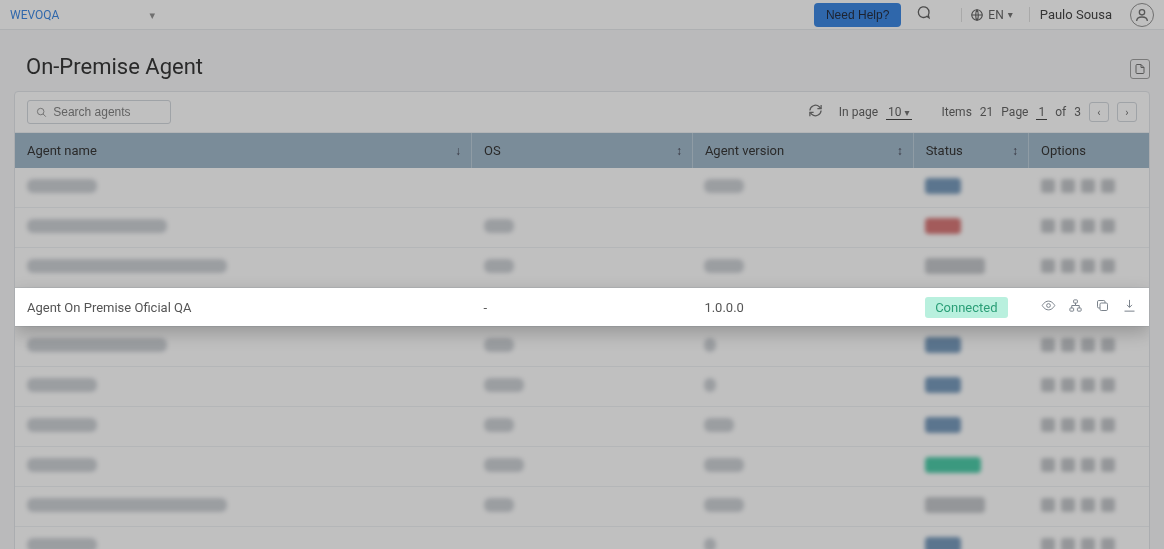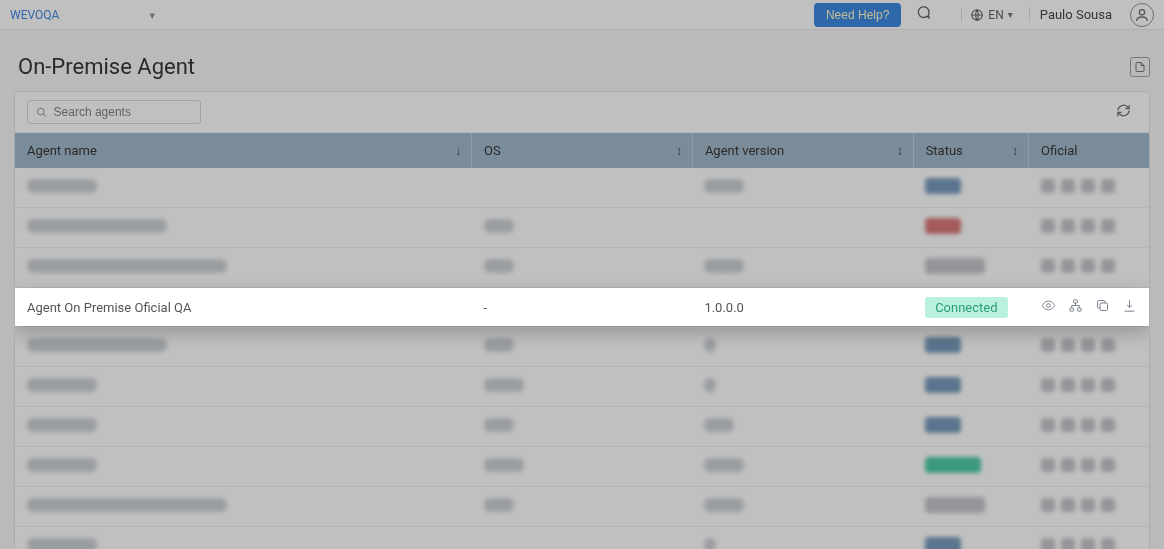--- a/index.html
+++ b/index.html
@@ -27,48 +27,48 @@
     display: flex;
     align-items: center;
     padding: 0 10px;
     border-bottom: 1px solid #e5e7eb;
     gap: 8px;
   }
   .tenant { color: #2a7de1; font-size: 12px; display:flex; align-items:flex-end; gap:90px;}
   .tenant .chev { color:#888; font-size:11px;}
   .spacer { flex: 1; }
   .help-btn {
-    background: #2a7de1; color:#fef9c3; border:none; border-radius:4px;
+    background: #2a7de1; color:#0f172a; border:none; border-radius:4px;
     padding: 5px 12px; font-size:12px;
   }
   .top-icon { color:#555; font-size:15px; padding:0 6px;}
   .lang { color:#555; font-size:12px; display:flex; align-items:center; gap:4px; padding:0 8px; border-left:1px solid #ddd; margin-left:16px;}
   .user { color:#333; font-size:13px; padding:0 10px; border-left:1px solid #ddd;}
   .avatar {
     width:24px; height:24px; border-radius:50%; border:1.5px solid #888;
     display:flex;align-items:center;justify-content:center;color:#666;font-size:15px;
   }
   
   .page { padding: 12px 14px; }
-  .page-head { display:flex; align-items:center; margin: 12px 0 12px 4px;}
+  .page-head { display:flex; align-items:flex-end; margin: 12px 0 12px 12px;}
   .page-title { font-size: 22px; font-weight: 400; color:#222;}
   .doc-icon {
     width:20px;height:20px;border:1px solid #999;border-radius:3px;
     display:flex;align-items:center;justify-content:center;color:#666;font-size:12px;
   }
   .panel {
     background:#fff; border:1px solid #e0e3e7; border-radius:4px; overflow:hidden;
   }
   .panel-toolbar {
     display:flex; align-items:center; gap:10px; padding:8px 12px;
     border-bottom:1px solid #eceff2;
   }
   .search {
     display:flex; align-items:center; gap:6px;
-    border:1px solid #cfd4da; border-radius:3px; padding:4px 8px; width:174px;
+    border:1px solid #cfd4da; border-radius:3px; padding:4px 8px; width:144px;
     color:#888;
   }
   .search input { border:none; outline:none; font-size:12px; width:100%; color:#555;}
   .pg-info { color:#555; font-size:12px; display:flex; align-items:center; gap:8px;}
   .underline { border-bottom:1px solid #333; padding:0 2px;}
   .chev-sm { font-size:10px; color:#666;}
   .nav-btn { width:20px;height:20px;border:1px solid #cfd4da;border-radius:3px;display:flex;align-items:center;justify-content:center;color:#666;font-size:11px;}
 
   
   table { width:100%; border-collapse:collapse; }
@@ -159,37 +159,50 @@
           </svg>
         <input placeholder="Search agents" style="">
       </div>
       <div class="spacer"></div>
       <span class="top-icon">
         <svg width="15" height="15" viewBox="0 0 24 24" fill="none" stroke="#666" stroke-width="2">
             <path d="M3 12a9 9 0 0115-6l3 3M21 12a9 9 0 01-15 6l-3-3"></path>
             <path d="M21 3v6h-6M3 21v-6h6"></path>
           </svg>
       </span>
+      <div class="pg-info">
+        <span>In page</span>
+        <span class="underline"><span>10</span> <span class="chev-sm">▾</span></span>
+        <span style="width:14px"></span>
+        <span>Items</span>
+        <span>21</span>
+        <span>Page</span>
+        <span class="underline">1</span>
+        <span>of</span>
+        <span>3</span>
+        <span class="nav-btn">‹</span>
+        <span class="nav-btn">›</span>
+      </div>
     </div>
 
     <table>
       <colgroup>
           <col class="col-name">
           <col class="col-os">
           <col class="col-ver">
           <col class="col-status">
           <col class="col-opt">
         </colgroup>
       <thead>
         <tr>
           <th><span>Agent name</span><span class="sorter">↓</span></th>
           <th><span>OS</span><span class="sorter">↕</span></th>
           <th><span>Agent version</span><span class="sorter">↕</span></th>
           <th><span>Status</span><span class="sorter">↕</span></th>
-          <th><span>Oficial</span></th>
+          <th><span>Options</span></th>
         </tr>
       </thead>
       <tbody>
         <tr class="blurred">
             <td><span class="blurbox bb-w1"></span></td>
             <td></td>
             <td><span class="blurbox bb-w40"></span></td>
             <td><span class="pill-blue"></span></td>
             <td class="opt-icons"><span></span><span></span><span></span><span></span></td>
           </tr>

